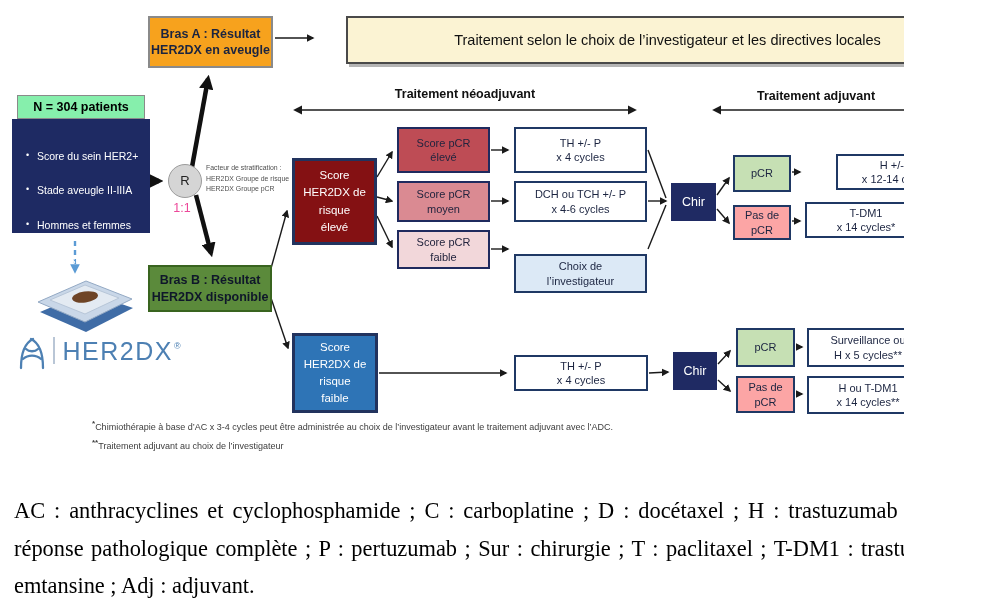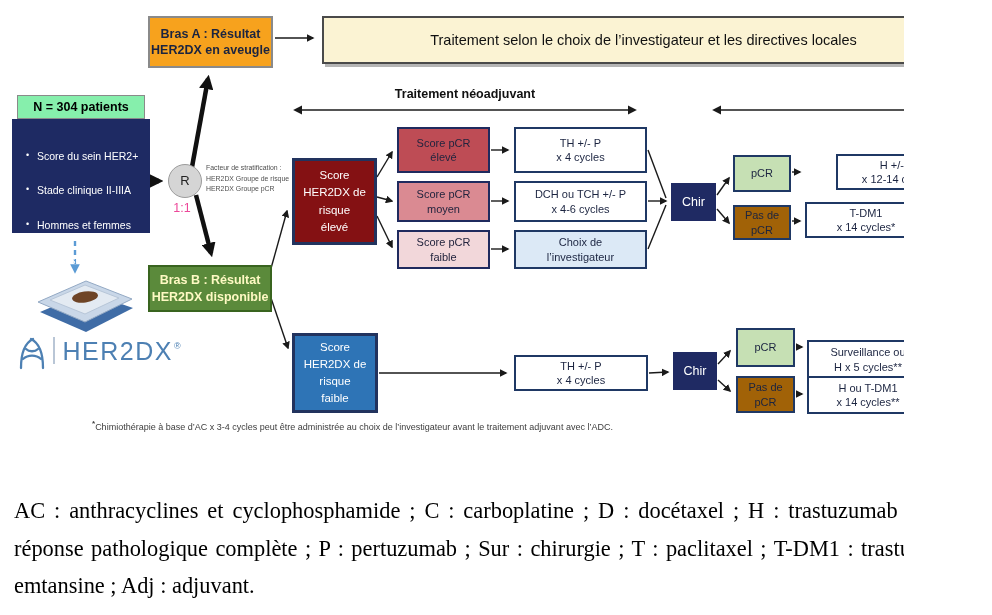--- a/index.html
+++ b/index.html
@@ -9,45 +9,45 @@
   .ln {stroke:#1a1a1a;stroke-width:1.4;fill:none;}
   .lnT{stroke:#111;stroke-width:4.5;fill:none;}
   .lnD{stroke:#1a1a1a;stroke-width:1.7;fill:none;}
   .lnB{stroke:#5B9BD5;stroke-width:2.4;stroke-dasharray:5 4;fill:none;}
 
   .box{position:absolute;box-sizing:border-box;display:flex;align-items:center;
        justify-content:center;text-align:center;white-space:pre-line;line-height:1.3;}
   .arm-a{background:#F7A21D;border:2.5px solid #8a8a8a;color:#1b2440;
          font-weight:700;font-size:12.5px;}
   .cream{background:#FBF3D3;border:2px solid #4a4a4a;color:#111;font-size:14.5px;
-         box-shadow:3px 3px 0 rgba(120,120,120,.55);}
+         box-shadow:3px 3px 0 rgba(120,120,120,.55);margin-left:24px;}
   .nbox{background:#86efac;border:1.5px solid #8a8a8a;color:#000;font-weight:700;font-size:12.5px;}
   .navy{background:#1E2A63;color:#fff;}
   .pop{align-items:flex-start;justify-content:flex-start;text-align:left;
        font-size:10.5px;padding:17px 6px 0 12px;}
   .crit{position:relative;padding-left:13px;margin-bottom:7.5px;white-space:nowrap;}
   .crit::before{content:"•";position:absolute;left:2px;top:0;font-size:9px;}
   .crit.cont::before{content:"";}
   .rcircle{width:34px;height:34px;border-radius:50%;background:#D5D5D5;
            border:1.5px solid #9c9c9c;color:#222;font-size:13px;}
   .ratio{font-size:12.5px;color:#ec4899;}
   .strat{font-size:6.9px;color:#4f4f4f;line-height:1.55;text-align:left;
          align-items:flex-start;justify-content:flex-start;}
-  .arm-b{background:#5B8A3B;border:2.5px solid #39641F;color:#fef9c3;
+  .arm-b{background:#5B8A3B;border:2.5px solid #39641F;color:#0f172a;
          font-weight:700;font-size:12.5px;}
   .maroon{background:#841113;border:3px solid #22335E;color:#fff;font-size:11.5px;line-height:1.5;}
   .bluebig{background:#2E74B6;border:3px solid #22335E;color:#fff;font-size:11.5px;line-height:1.5;}
   .score1{background:#BE4C55;border:2.5px solid #1F2A5E;color:#23243e;font-size:11px;}
   .score2{background:#DA8A92;border:2.5px solid #1F2A5E;color:#23243e;font-size:11px;}
   .score3{background:#F2D7DA;border:2.5px solid #1F2A5E;color:#23243e;font-size:11px;}
   .white{background:#fff;border:2.5px solid #1F3864;color:#1b2440;font-size:11px;}
-  .ltblue{background:#DCE9F6;border:2.5px solid #1F3864;color:#1b2440;font-size:11px;}
+  .ltblue{background:#DCE9F6;border:2.5px solid #1F3864;color:#1b2440;font-size:11px;margin-top:24px;}
   .chir{background:#1F2A63;color:#fff;font-size:12.5px;}
   .pcr{background:#C6E0B4;border:2.5px solid #1F3864;color:#1b2440;font-size:11px;}
-  .nopcr{background:#a16207;border:2.5px solid #1F3864;color:#1b2440;font-size:11px;}
+  .nopcr{background:#fca5a5;border:2.5px solid #1F3864;color:#1b2440;font-size:11px;}
   .hdr{position:absolute;text-align:center;font-weight:700;font-size:12.5px;color:#111;}
   .fn{position:absolute;font-size:9px;color:#3d3d3d;white-space:nowrap;text-align:right;}
   .fn sup{font-weight:700;font-size:8px;}
   .logo{position:absolute;left:16px;top:337px;display:flex;align-items:flex-start;}
   .logo-bar{display:inline-block;width:1.5px;height:27px;background:#b9c6d6;margin:0 8px 0 7px;}
   .logo-text{font-size:25px;letter-spacing:1.5px;color:#4d80b3;font-weight:400;}
   .logo sup{font-size:9px;color:#4d80b3;margin-left:1px;align-self:flex-start;margin-top:4px;}
   .legend{position:absolute;left:14px;top:492px;width:964px;margin:0;
           font-family:"Liberation Serif",serif;font-size:22.4px;line-height:1.68;
           text-align:justify;color:#000;}
@@ -110,36 +110,37 @@
   </svg>
 
   <div class="box arm-a" style="left:148px;top:16px;width:125px;height:52px;">Bras A : Résultat
 HER2DX en aveugle</div>
   <div class="box cream" style="left:322px;top:16px;width:643px;height:48px;">Traitement selon le choix de l’investigateur et les directives locales</div>
 
   <div class="box nbox" style="left:17px;top:95px;width:128px;height:24px;">N = 304 patients</div>
   <div class="box navy pop" style="left:12px;top:119px;width:138px;height:114px;">
     <div>
       <div class="crit">Score du sein HER2+</div>
-      <div class="crit">Stade clinique II-IIIA</div>
+      <div class="crit">Stade aveugle II-IIIA</div>
       <div class="crit">Hommes et femmes</div>
       <div class="crit cont">pré-/post-ménopausées</div>
     </div>
   </div>
 
   <div class="box rcircle" style="left:168px;top:164px;">R</div>
   <div class="box ratio" style="left:162px;top:200px;width:40px;height:16px;">1:1</div>
   <div class="box strat" style="left:206px;top:163px;width:102px;height:42px;">Facteur de stratification :
 HER2DX Groupe de risque
 HER2DX Groupe pCR</div>
 
   <div class="box arm-b" style="left:148px;top:265px;width:124px;height:47px;">Bras B : Résultat
 HER2DX disponible</div>
 
   <div class="hdr" style="left:300px;top:87px;width:330px;">Traitement néoadjuvant</div>
+  <div class="hdr" style="left:716px;top:89px;width:200px;">Traitement adjuvant</div>
 
   <div class="box maroon" style="left:292px;top:158px;width:85px;height:87px;">Score
 HER2DX de
 risque
 élevé</div>
   <div class="box score1" style="left:397px;top:127px;width:93px;height:46px;">Score pCR
 élevé</div>
   <div class="box score2" style="left:397px;top:181px;width:93px;height:41px;">Score pCR
 moyen</div>
   <div class="box score3" style="left:397px;top:230px;width:93px;height:39px;">Score pCR
@@ -162,21 +163,21 @@
   <div class="box bluebig" style="left:292px;top:333px;width:86px;height:80px;">Score
 HER2DX de
 risque
 faible</div>
   <div class="box white" style="left:514px;top:355px;width:134px;height:36px;">TH +/- P
 x 4 cycles</div>
   <div class="box chir" style="left:673px;top:352px;width:44px;height:38px;">Chir</div>
   <div class="box pcr" style="left:736px;top:328px;width:59px;height:39px;">pCR</div>
   <div class="box nopcr" style="left:736px;top:376px;width:59px;height:37px;">Pas de
 pCR</div>
-  <div class="box white" style="left:807px;top:340px;width:122px;height:39px;">Surveillance ou
+  <div class="box white" style="left:807px;top:328px;width:122px;height:39px;">Surveillance ou
 H x 5 cycles**</div>
   <div class="box white" style="left:807px;top:376px;width:122px;height:38px;">H ou T-DM1
 x 14 cycles**</div>
 
   <svg style="position:absolute;left:30px;top:264px;" width="110" height="74" viewBox="0 0 110 74">
     <polygon fill="#3f6ca6" points="10,48 56,68 103,44 57,28"></polygon>
     <polygon fill="#c9d7e8" stroke="#93a9c4" stroke-width="1" points="8,38 55,58 102,35 56,17"></polygon>
     <polygon fill="#e3eaf2" stroke="#b7c6d8" stroke-width="1" points="20,36 55,50 89,34 55,21"></polygon>
     <ellipse cx="55" cy="33" rx="13" ry="5.5" fill="#6e4426" transform="rotate(-8 55 33)"></ellipse>
   </svg>
@@ -191,16 +192,19 @@
       </g>
     </svg>
     <span class="logo-bar"></span>
     <span class="logo-text">HER2DX</span>
     <sup>®</sup>
   </div>
 
   <div class="fn" style="left:92px;top:419px;">
     <sup>*</sup><span>Chimiothérapie à base d’AC x 3-4 cycles peut être administrée au choix de l’investigateur avant le traitement adjuvant avec l’ADC.</span>
   </div>
+  <div class="fn" style="left:92px;top:438px;">
+    <sup>**</sup><span>Traitement adjuvant au choix de l’investigateur</span>
+  </div>
 
   <p class="legend">AC : anthracyclines et cyclophosphamide ; C : carboplatine ; D : docétaxel ; H : trastuzumab ; pCR : réponse pathologique complète ; P : pertuzumab ; Sur : chirurgie ; T : paclitaxel ; T-DM1 : trastuzumab-emtansine ; Adj : adjuvant.</p>
 
 </div>
 
 </body></html>

